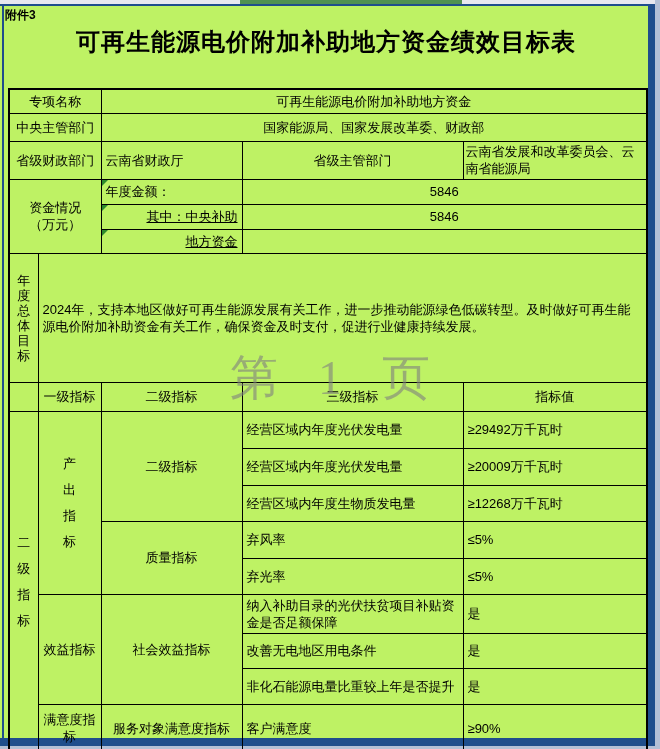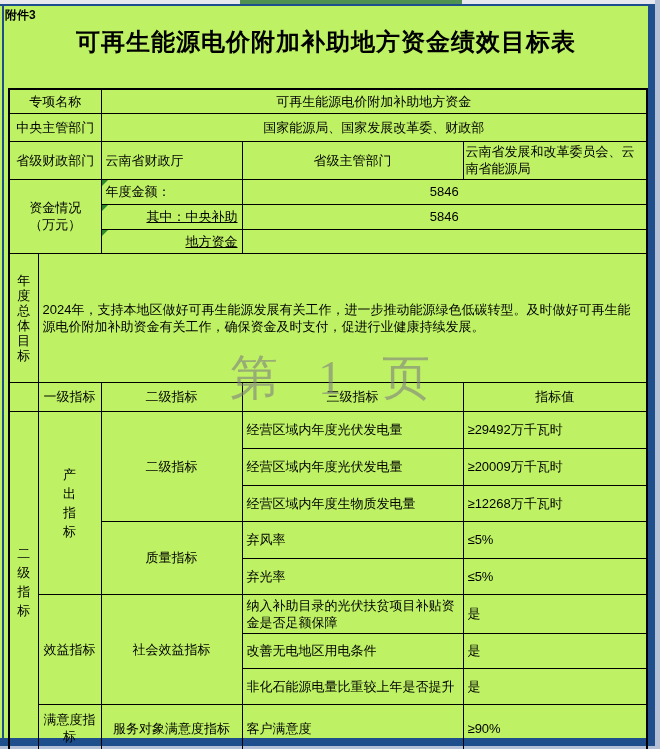--- a/index.html
+++ b/index.html
@@ -27,21 +27,21 @@
   table.doc{border:2px solid #000;}
   table.doc td{border:1px solid #000;padding:0 4px;vertical-align:middle;
                line-height:17px;overflow:hidden;}
   td.c{text-align:center;}
   td.l{text-align:left;}
   td.r{text-align:right;text-decoration:underline;}
   td.nopad{padding:0;}
   td.wrapcell{padding:0;word-break:break-all;text-align:center;}
   td.l3cell{padding:0 2px 0 4px;word-break:break-all;}
   .vtext{width:14px;margin:0 auto;word-break:break-all;text-align:center;line-height:15px;}
-  .vtext.loose{line-height:19px;}
+  .vtext.loose{line-height:26px;}
   td.goalcell{padding:0 6px 0 3px;word-break:break-all;line-height:17px;}
   td.rel{position:relative;}
 
   .tri{position:absolute;top:0;left:0;width:0;height:0;
        border-top:6px solid #2e8b2e;border-right:6px solid transparent;}
 
   .watermark{position:absolute;left:230px;top:346px;z-index:5;pointer-events:none;
              font-family:Liberation Serif, serif;
              font-size:48px;letter-spacing:14px;color:#808080;opacity:0.6;}
 </style>

